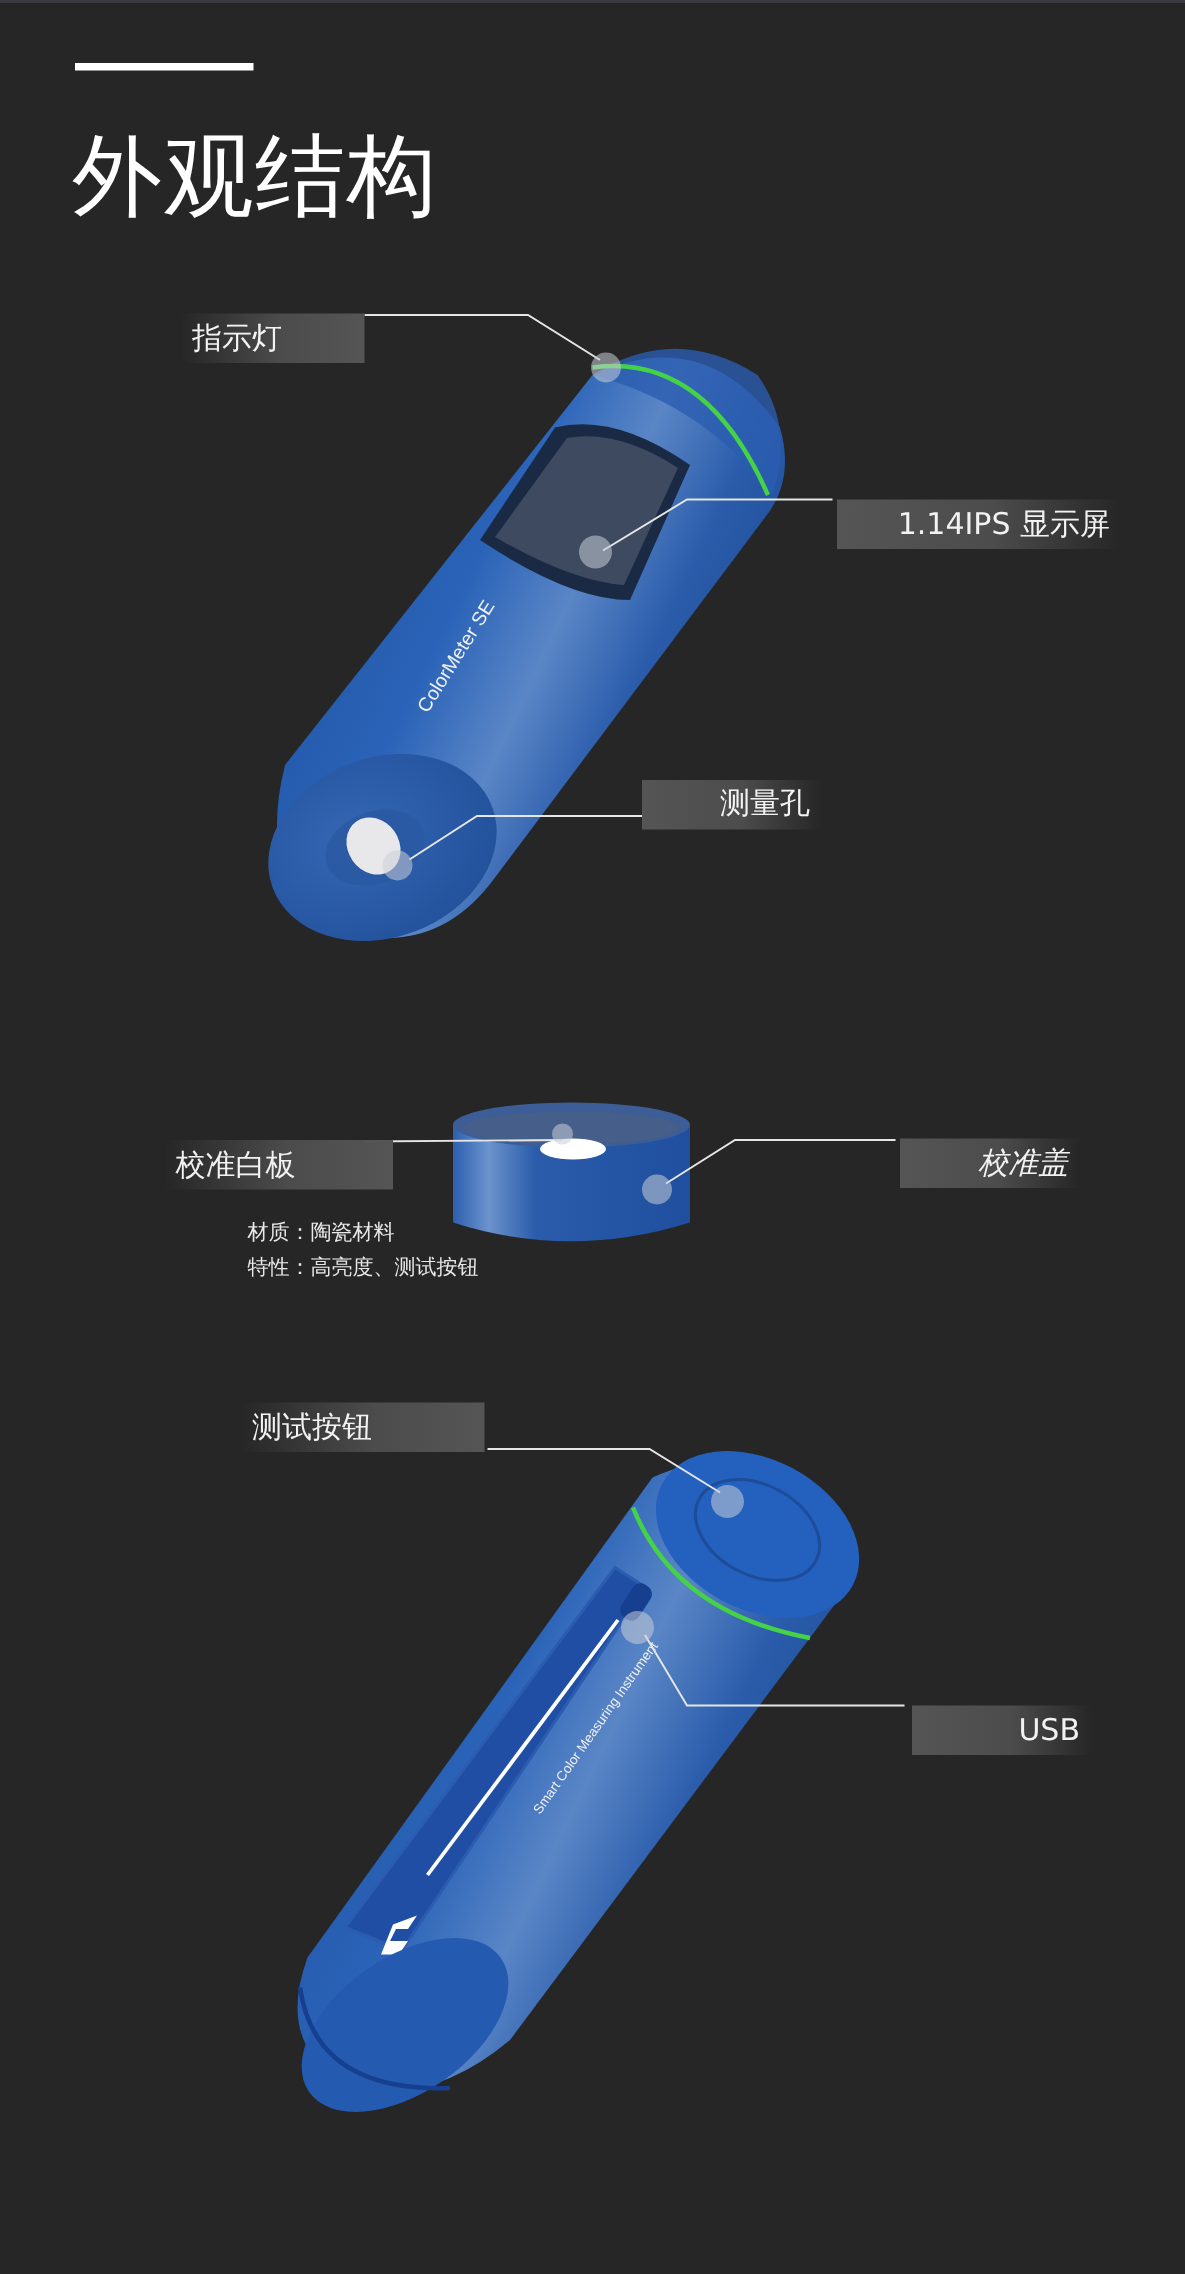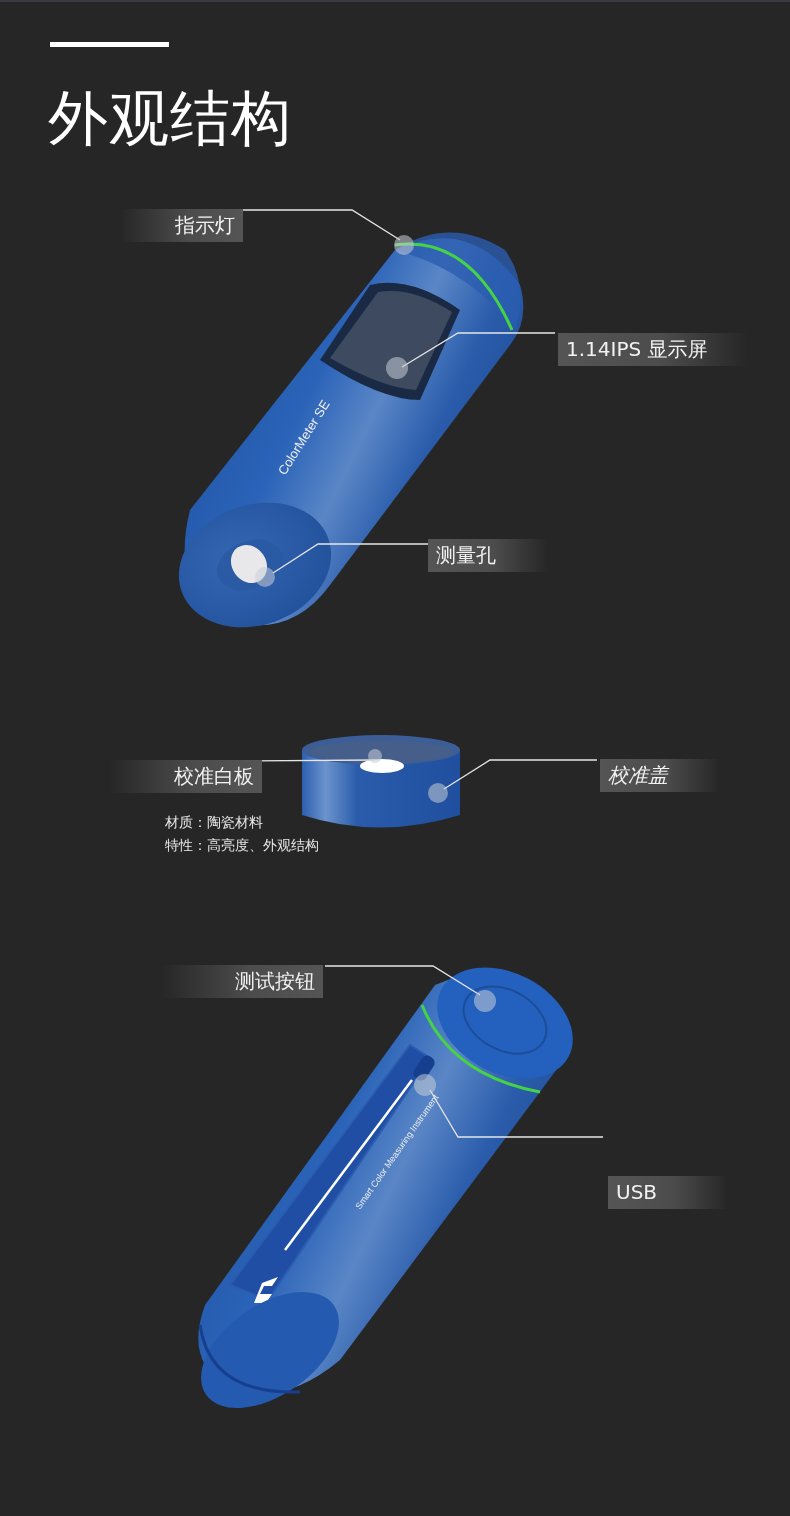--- a/index.html
+++ b/index.html
@@ -10,22 +10,22 @@
     color:#fff;
   }
   .topstrip { position:absolute; left:0; top:0; width:790px; height:2px; background:#3a3a40; }
   .title-bar { position:absolute; left:50px; top:42px; width:119px; height:5px; background:#fff; }
   .page-title { position:absolute; left:48px; top:78px; font-size:60px; font-weight:normal; letter-spacing:1px; line-height:80px; }
 
   .label {
     position:absolute; height:33px; line-height:33px; font-size:20px; color:#f2f2f2;
     padding:0 8px; box-sizing:border-box; white-space:nowrap;
   }
-  .lab-left  { background:linear-gradient(to right, rgba(80,80,80,0) 0%, rgba(80,80,80,0.9) 55%, #555 100%); text-align:right; }
-  .lab-right { background:linear-gradient(to left, rgba(80,80,80,0) 0%, rgba(80,80,80,0.9) 45%, #555 100%); text-align:left; }
+  .lab-left  { background:linear-gradient(to right, rgba(80,80,80,0) 0%, rgba(80,80,80,0.9) 55%, #555 100%); }
+  .lab-right { background:linear-gradient(to left, rgba(80,80,80,0) 0%, rgba(80,80,80,0.9) 45%, #555 100%); text-align:right; }
 
   .spec { position:absolute; left:165px; font-size:14px; color:#e8e8e8; line-height:22px; }
 
   svg.art { position:absolute; left:0; top:0; }
   .callout { stroke:#e6e6e6; stroke-width:1.3; fill:none; }
   .dot { fill:rgba(200,205,215,0.55); }
 </style>
 </head>
 <body>
 
@@ -106,21 +106,21 @@
     <path d="M200 1325 Q210 1395 300 1392" stroke="#163f8f" stroke-width="3" fill="none"></path>
   </g>
   <polyline class="callout" points="325,966 433,966 480,995"></polyline>
   <circle class="dot" cx="485" cy="1001" r="11"></circle>
   <polyline class="callout" points="603,1137 458,1137 430,1090"></polyline>
   <circle class="dot" cx="425" cy="1085" r="11"></circle>
 </svg>
 
 <div class="label lab-left" style="left:120px; top:209px; width:123px;">指示灯</div>
 <div class="label lab-right" style="left:558px; top:333px; width:190px;">1.14IPS 显示屏</div>
-<div class="label lab-right" style="left:428px; top:539px; width:120px;font-family:Liberation Serif, serif;">测量孔</div>
+<div class="label lab-right" style="left:428px; top:520px; width:120px;font-family:Liberation Serif, serif;">测量孔</div>
 
 <div class="label lab-left" style="left:109px; top:760px; width:153px;">校准白板</div>
 <div class="label lab-right" style="left:600px; top:759px; width:120px;font-style:italic;">校准盖</div>
 <div class="spec" style="top:812px;font-family:Liberation Serif, serif;">材质：陶瓷材料</div>
-<div class="spec" style="top:834px;">特性：高亮度、外观结构</div>
+<div class="spec" style="top:834px;">特性：高亮度、测试按钮</div>
 
-<div class="label lab-left" style="left:160px; top:965px; width:163px;">测试按钮</div>
-<div class="label lab-right" style="left:608px; top:1176px; width:120px;">USB</div>
+<div class="label lab-left" style="left:160px; top:935px; width:163px;">测试按钮</div>
+<div class="label lab-right" style="left:608px; top:1137px; width:120px;">USB</div>
 
 </body></html>

